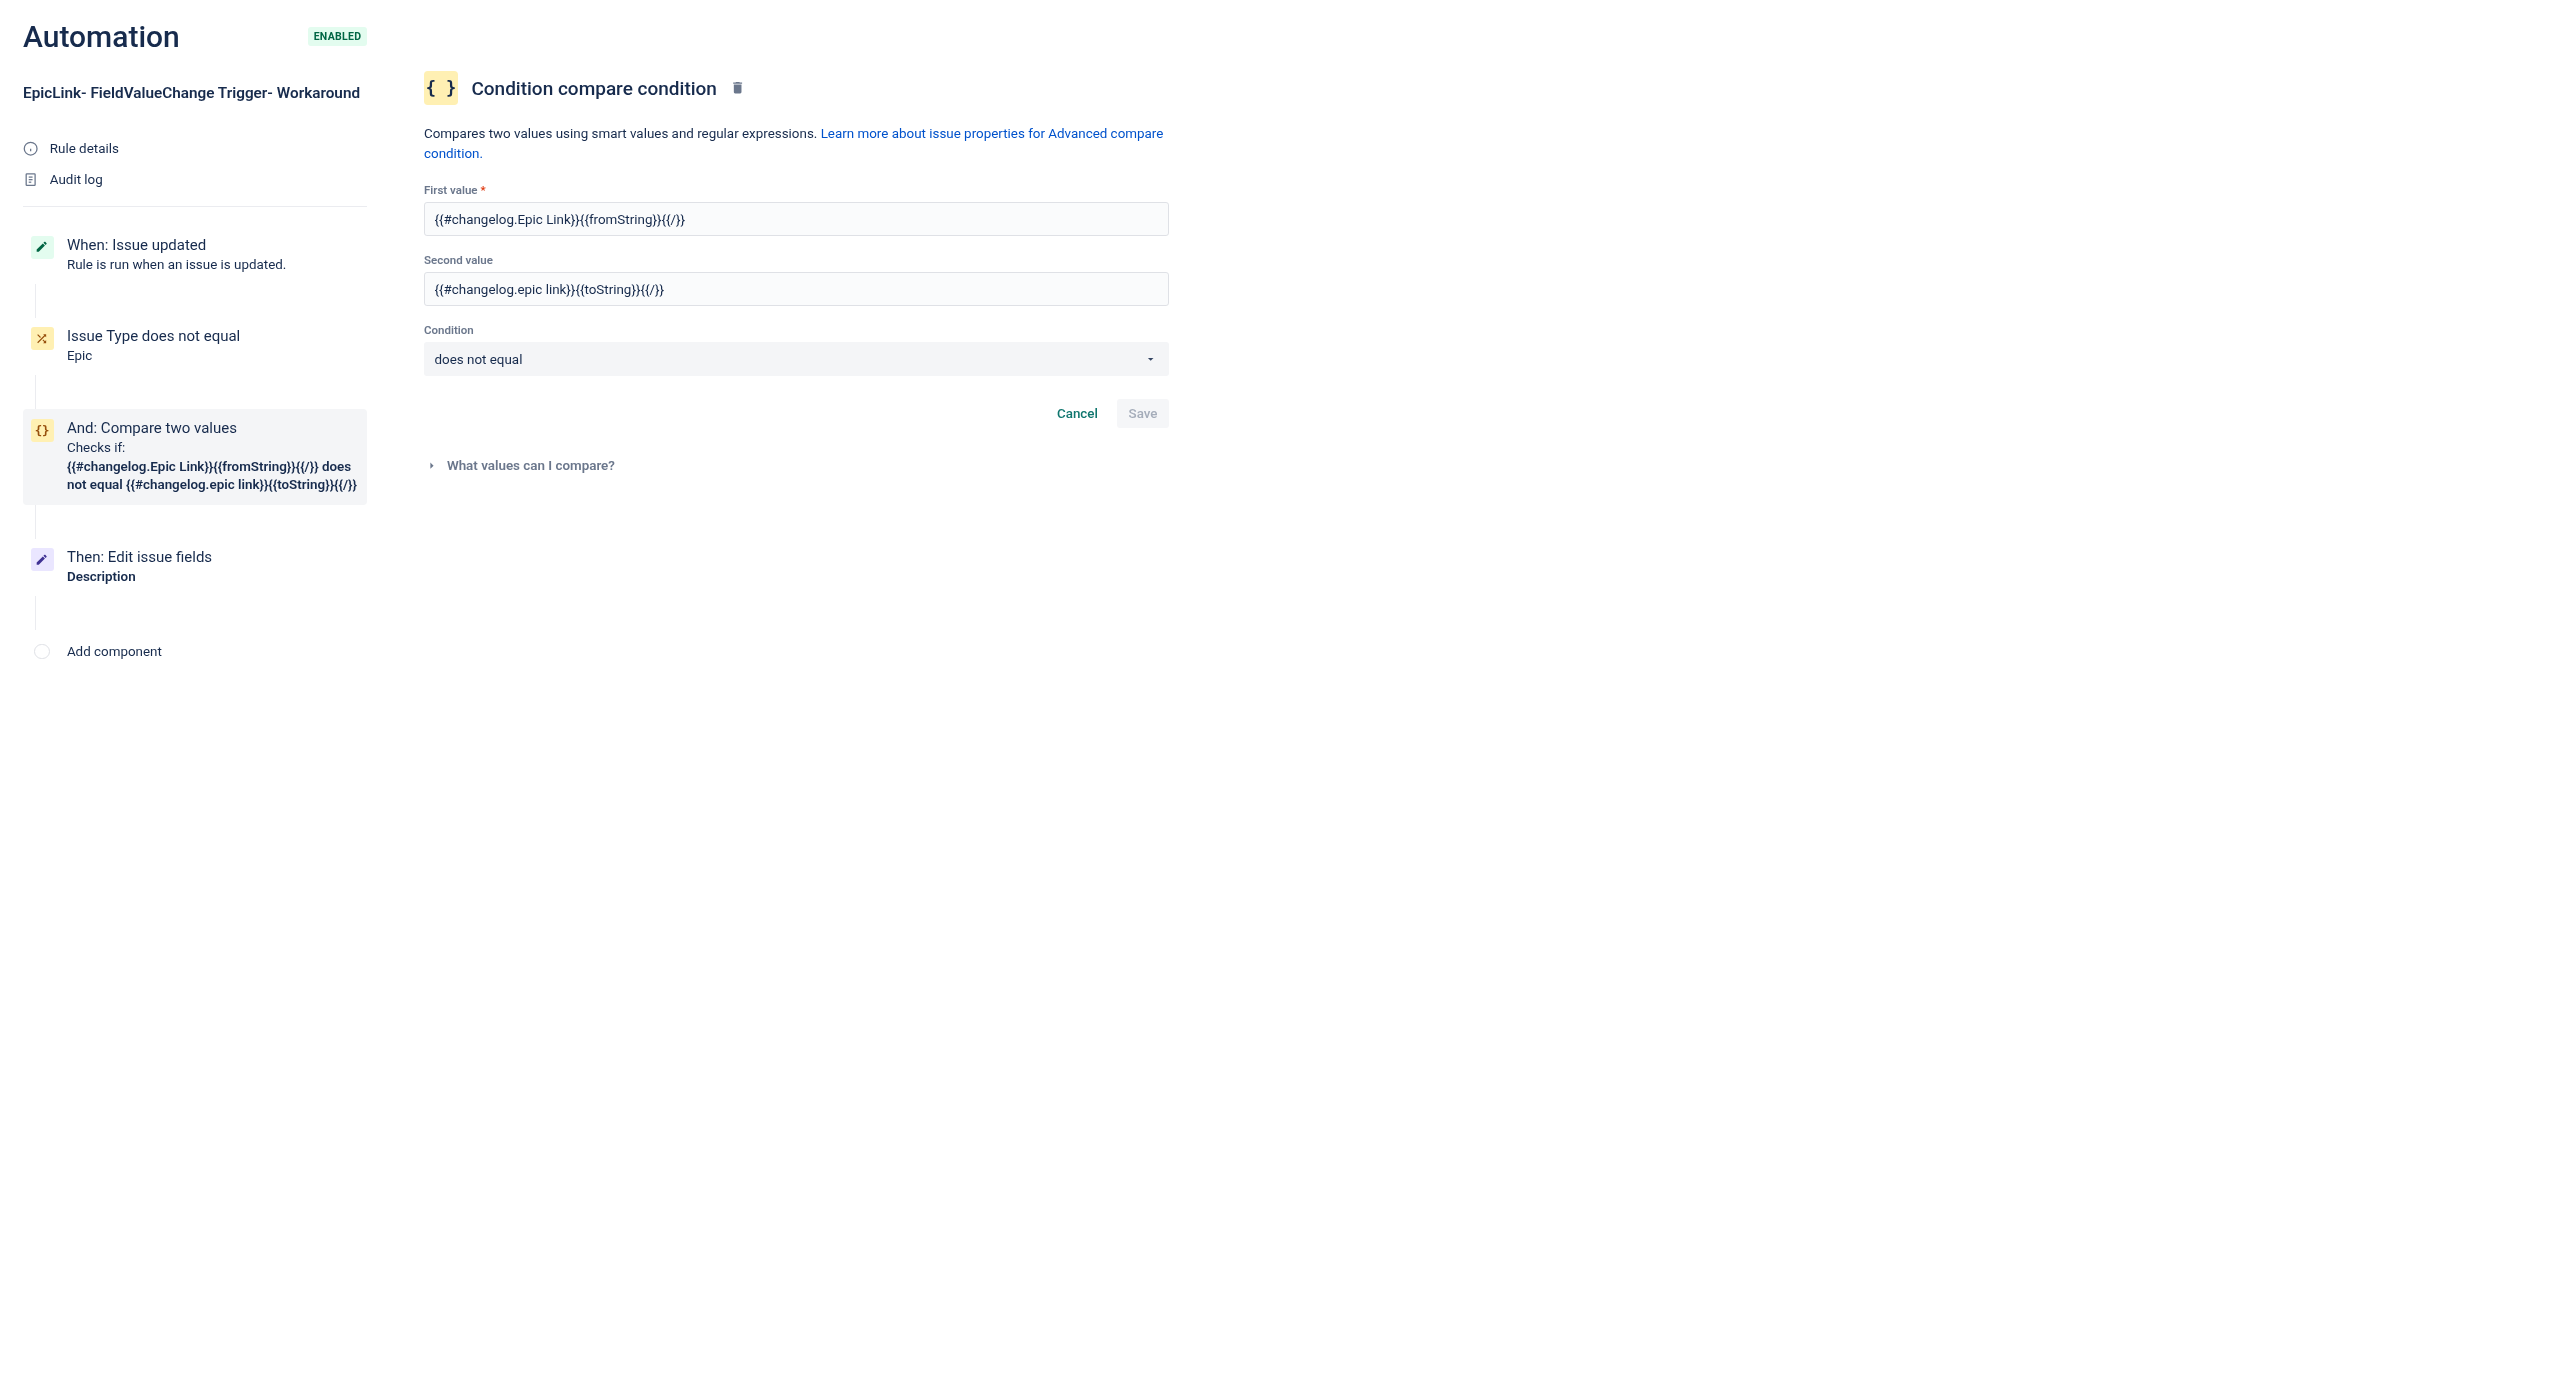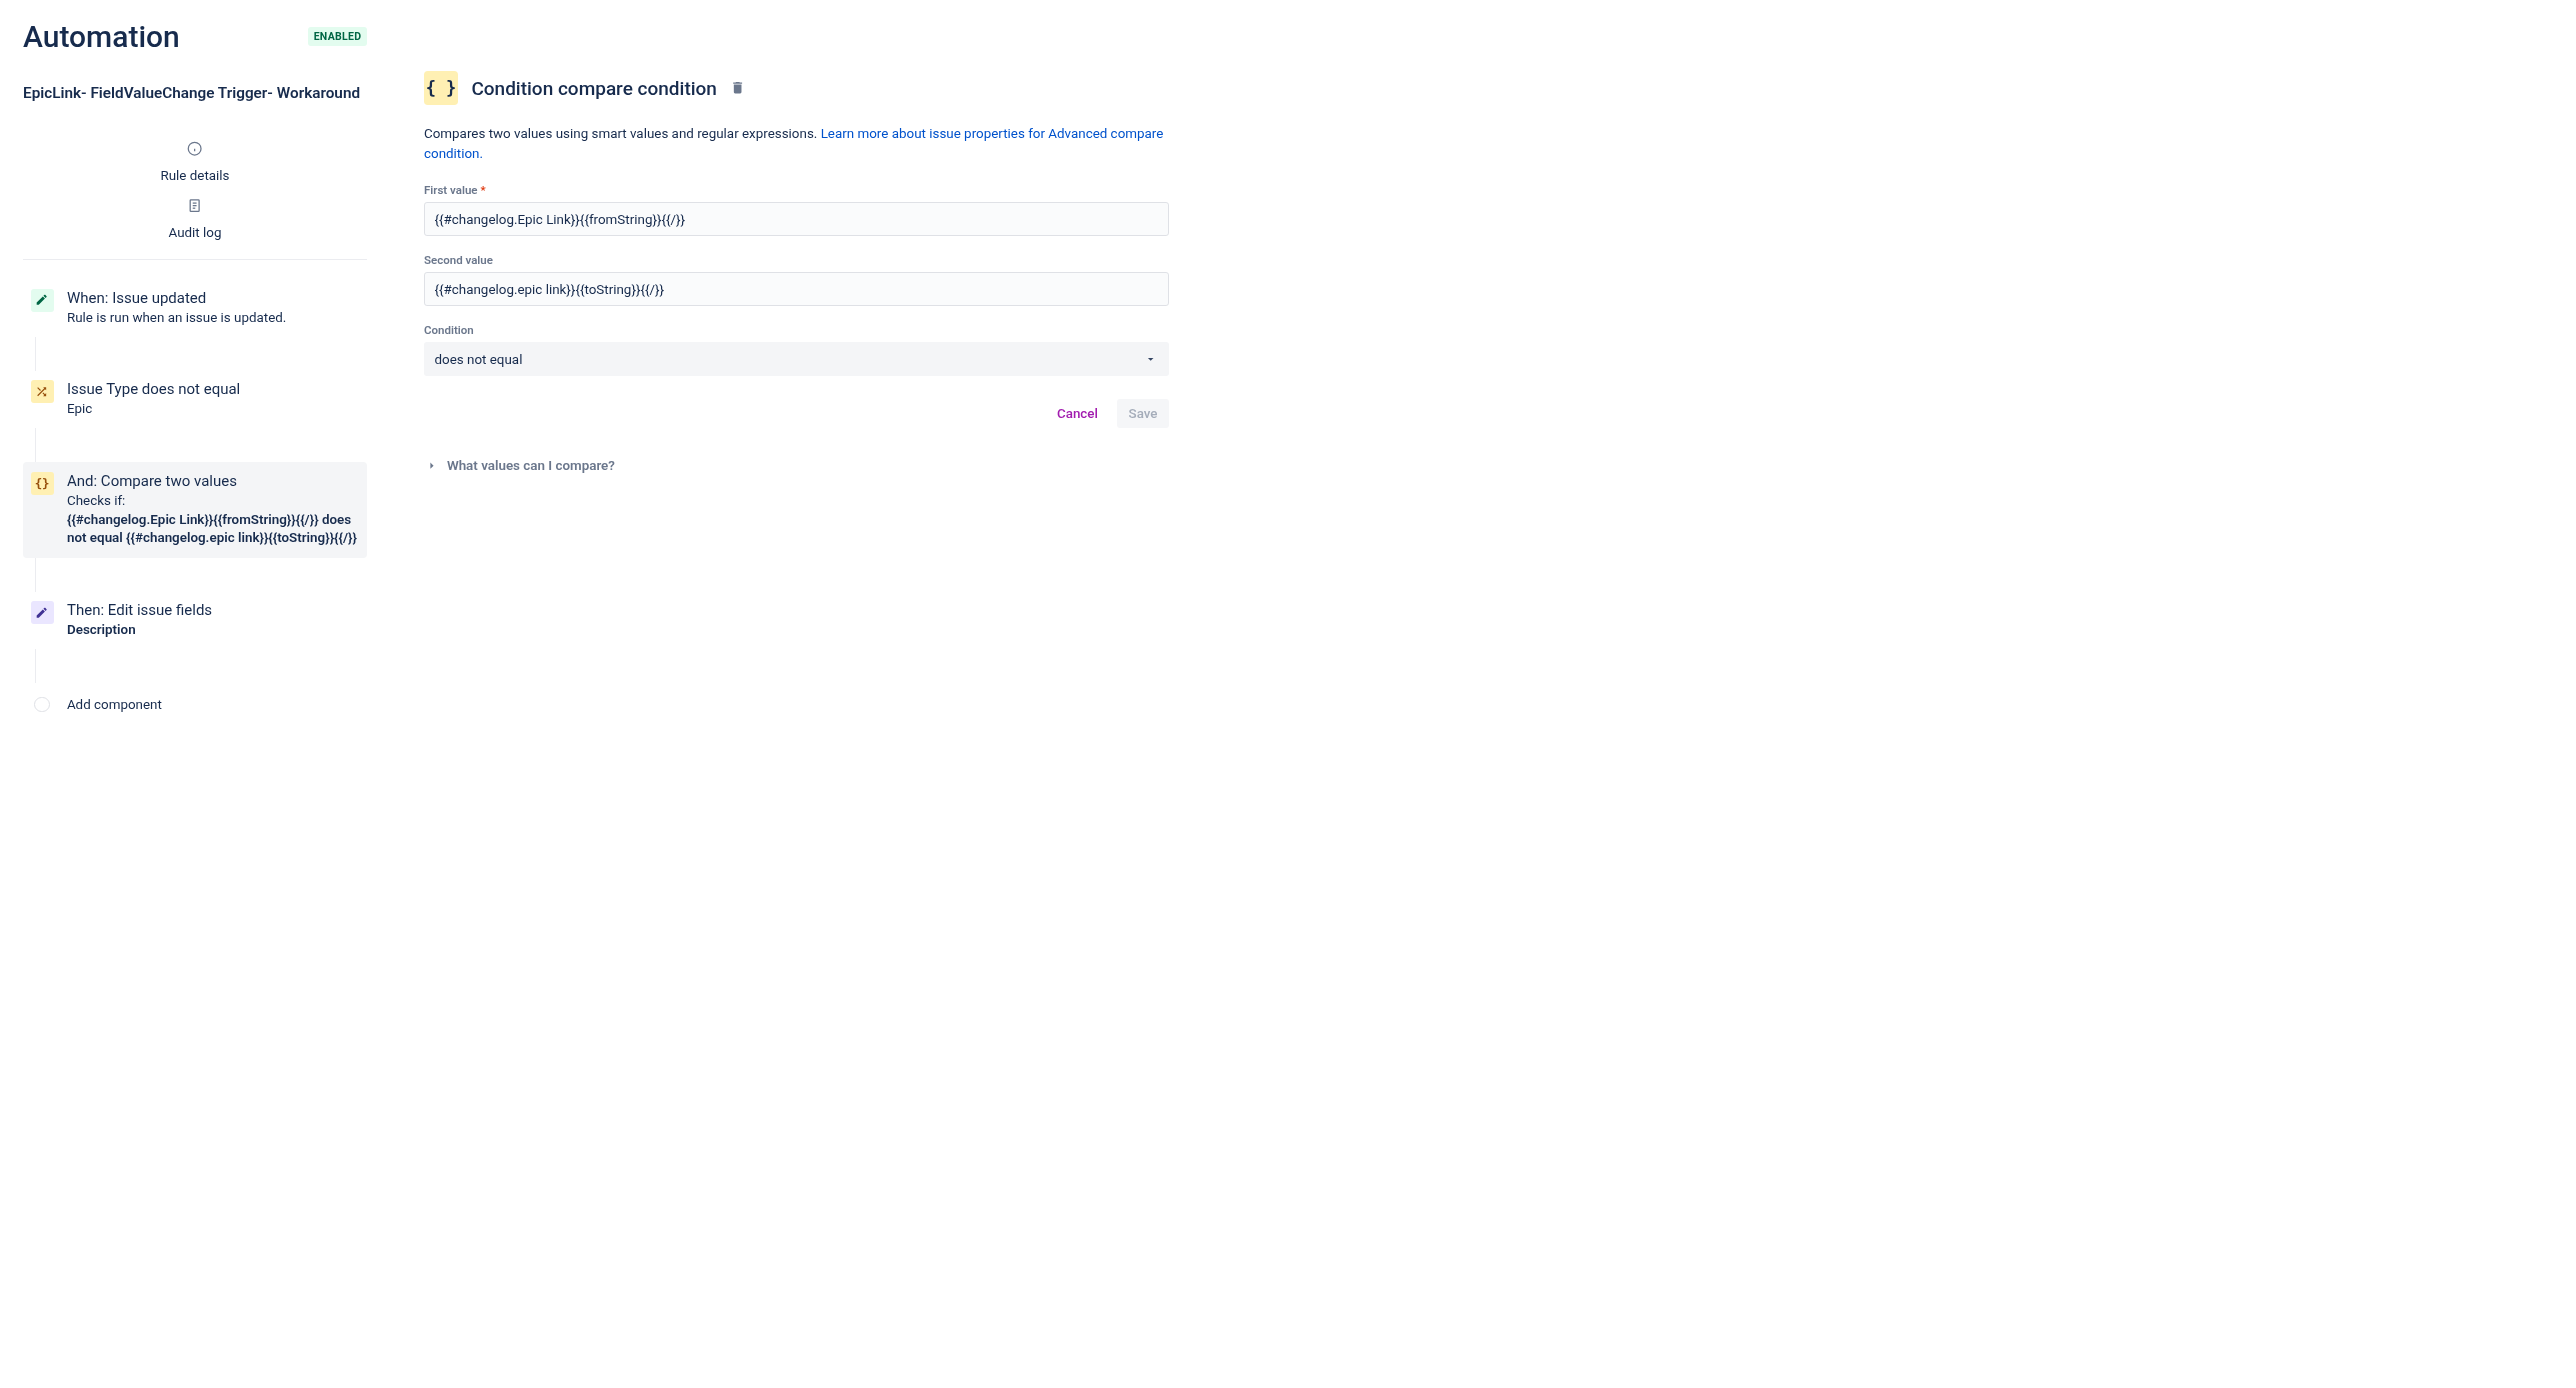--- a/index.html
+++ b/index.html
@@ -57,21 +57,20 @@
       line-height: 1.35;
     }
     .meta-item {
       display: flex;
       align-items: center;
       gap: 11.5px;
       padding: 7.6px 0;
       color: #172B4D;
       font-size: 13.4px;
       cursor: pointer;
-      flex-direction: column;
     }
     .meta-icon {
       width: 15.3px;
       height: 15.3px;
       color: #6B778C;
       flex-shrink: 0;
     }
     .divider {
       border: none;
       border-top: 1.9px solid #EBECF0;
@@ -259,21 +258,21 @@
       padding: 6.7px 11.5px;
       font-size: 13.4px;
       font-weight: 500;
       border: none;
       border-radius: 2.9px;
       cursor: pointer;
       font-family: inherit;
     }
     .btn-link {
       background: transparent;
-      color: #a21caf;
+      color: #0f766e;
     }
     .btn-disabled {
       background: #091E420A;
       color: #A5ADBA;
       cursor: not-allowed;
     }
     .expandable {
       display: flex;
       align-items: center;
       gap: 7.6px;

